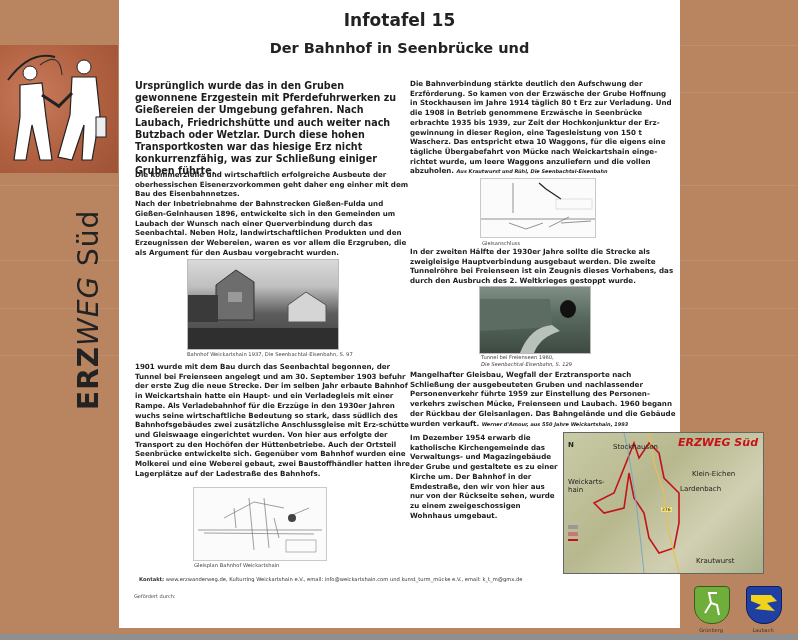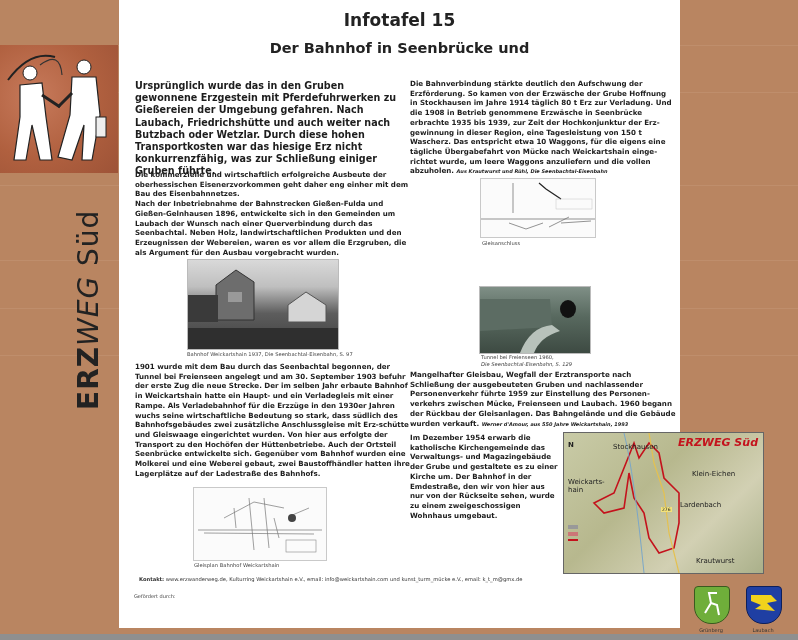--- a/index.html
+++ b/index.html
@@ -105,20 +105,21 @@
 
     <div class="sketch" style="left:361px;top:178px;width:114px;height:58px;">
       <svg width="114" height="58" viewBox="0 0 114 58">
         <path d="M0 40 L114 40 M32 4 L32 34 M28 44 L45 50 L62 44 M68 48 L88 38 M80 44 L110 42" stroke="#666" stroke-width=".7" fill="none"></path>
         <path d="M58 4 L65 10 L80 20" stroke="#222" stroke-width="1.2" fill="none"></path>
         <rect x="75" y="20" width="36" height="10" fill="none" stroke="#bbb" stroke-width=".4"></rect>
       </svg>
     </div>
     <div class="cap" style="left:363px;top:240px;">Gleisanschluss</div>
 
+    <div class="txt small" style="left:291px;top:247px;width:266px;">In der zweiten Hälfte der 1930er Jahre sollte die Strecke als zweigleisige Hauptverbindung ausgebaut werden. Die zweite Tunnelröhre bei Freienseen ist ein Zeugnis dieses Vorhabens, das durch den Ausbruch des 2. Weltkrieges gestoppt wurde.</div>
 
     <div class="photo" style="left:360px;top:286px;width:110px;height:66px;background:linear-gradient(180deg,#7f8f86 0,#58695f 45%,#3d4a42 100%);">
       <svg width="110" height="66" viewBox="0 0 110 66">
         <path d="M0 12 L70 12 L72 40 L0 44 Z" fill="#5c6c63"></path>
         <ellipse cx="88" cy="22" rx="8" ry="9" fill="#111"></ellipse>
         <path d="M40 66 Q50 40 72 38 L80 44 Q60 50 54 66 Z" fill="#b8c2bb"></path>
       </svg>
     </div>
     <div class="cap" style="left:362px;top:354px;line-height:7px;">
       <div>Tunnel bei Freienseen 1960,</div>
@@ -156,21 +157,21 @@
       <path d="M60 0 Q70 40 80 140" stroke="#7ba7c8" stroke-width="1" fill="none"></path>
       <rect x="4" y="92" width="10" height="4" fill="#999"></rect>
       <rect x="4" y="99" width="10" height="4" fill="#c77"></rect>
       <rect x="4" y="106" width="10" height="2" fill="#c4121c"></rect>
     </svg>
     <div class="maptitle">ERZWEG Süd</div>
     <div class="maplabel" style="left:4px;top:8px;font-weight:bold;">N</div>
     <div class="maplabel" style="left:33px;top:10px;margin-left:16px;">Stockhausen</div>
     <div class="maplabel" style="left:4px;top:45px;width:28px;">Weickarts-hain</div>
     <div class="maplabel" style="left:128px;top:37px;">Klein-Eichen</div>
-    <div class="maplabel" style="left:116px;top:68px;">Lardenbach</div>
+    <div class="maplabel" style="left:116px;top:52px;">Lardenbach</div>
     <div class="maplabel" style="left:132px;top:124px;">Krautwurst</div>
     <div class="maplabel" style="left:97px;top:74px;font-size:4.5px;background:#f3e27a;padding:0 1px;">276</div>
   </div>
 
   <div class="crest" style="left:694px;background:#6fae3a;border:1px solid #3a5a20;">
     <svg width="34" height="36" viewBox="0 0 34 36">
         <path d="M10 26 L16 16 L22 18 L24 28 M16 16 L14 6 L22 6" stroke="#fff" stroke-width="2" fill="none"></path>
       </svg>
   </div>
   <div class="crestlabel" style="left:691px;">Grünberg</div>

